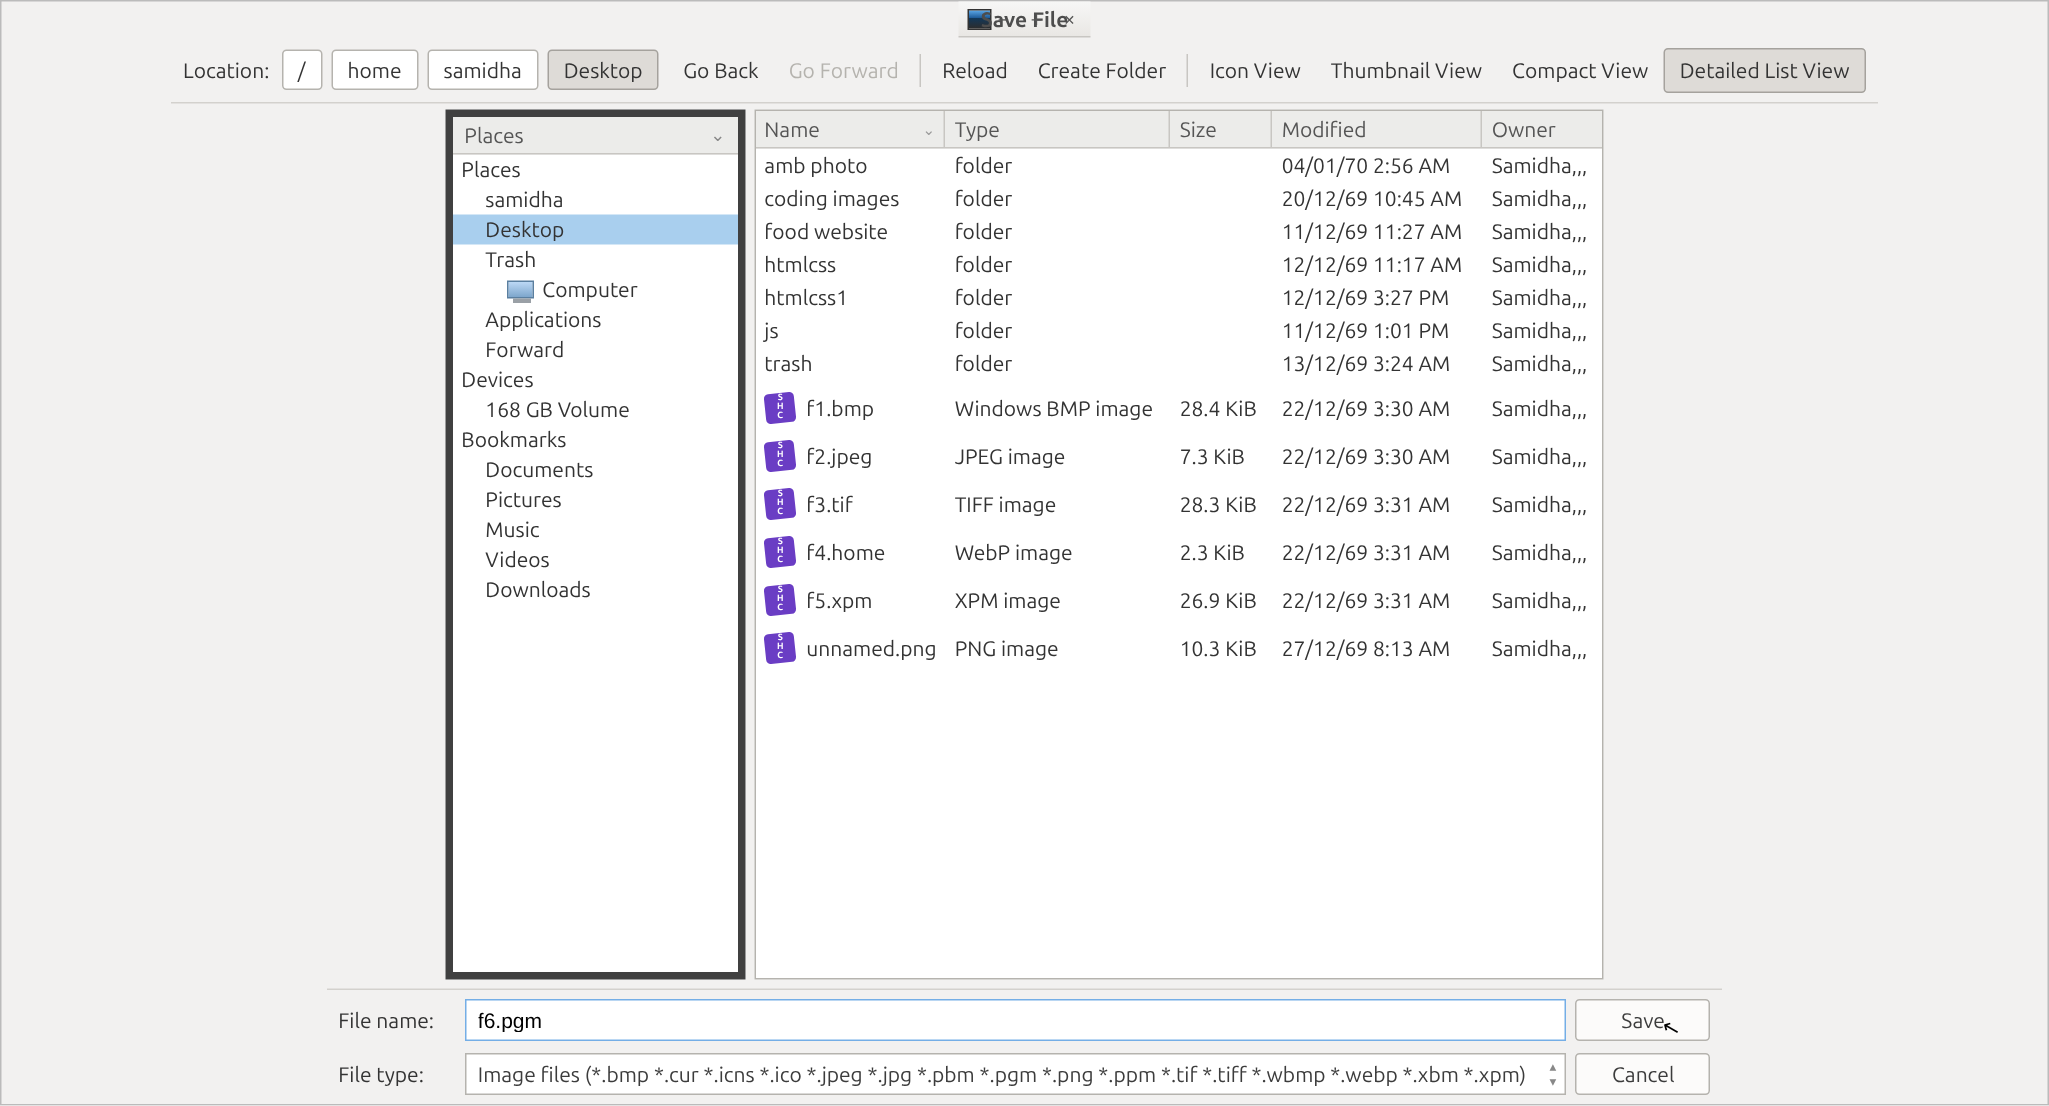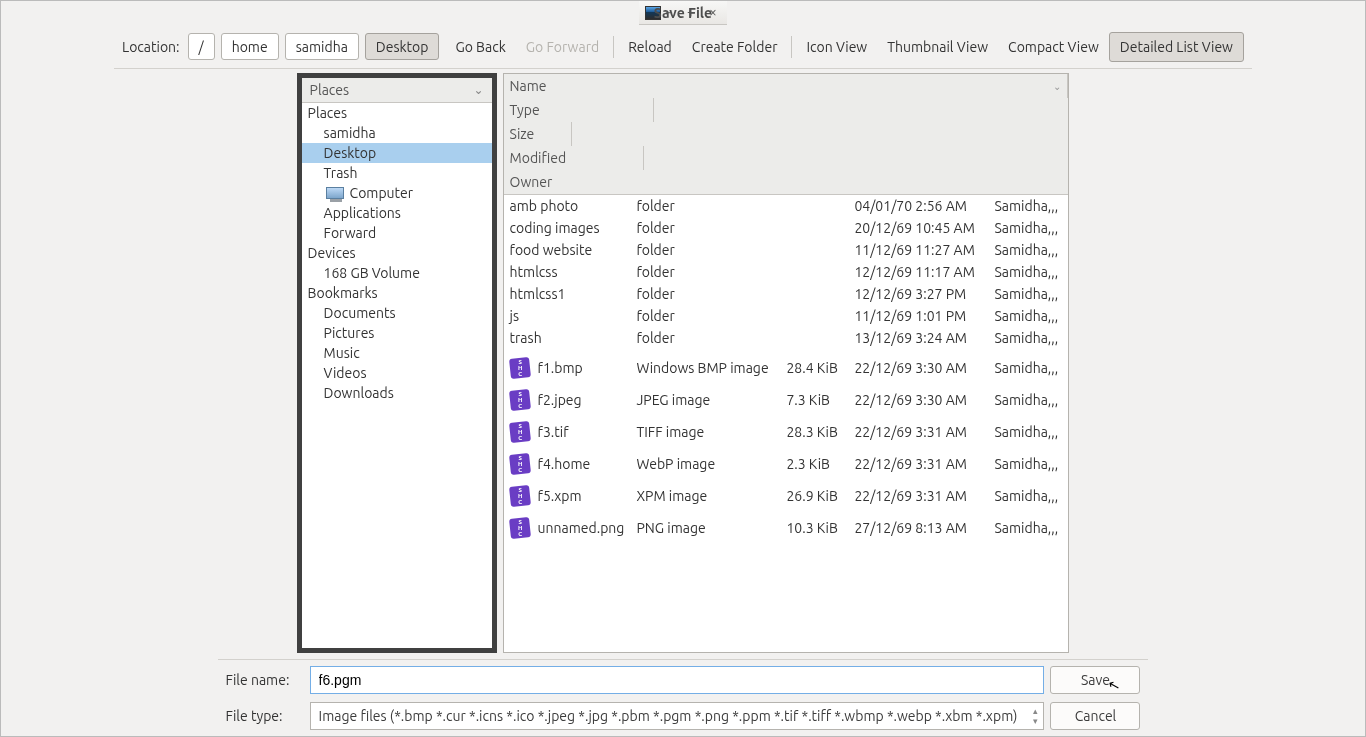--- a/index.html
+++ b/index.html
@@ -170,38 +170,37 @@
     border: 1px solid #5a7fa0;
     position: relative;
   }
   .sb-computer-icon::after {
     content: "";
     position: absolute;
     bottom: -4px; left: 3px;
     width: 12px; height: 3px;
     background: #9aa0a6;
   }
-  .sb-item.computer { padding-left: 24px; }
+  .sb-item.computer { padding-left: 36px; }
 
   
   .filepanel {
     flex: 1 1 auto;
     background: #fff;
     border: 1px solid #b5b3ae;
     display: flex;
     flex-direction: column;
     overflow: hidden;
   }
   .col-headers {
     display: flex;
     background: #ececea;
     border-bottom: 1px solid #c8c6c2;
     font-size: 14px;
     color: #555;
-    flex-direction: column;
   }
   .col {
     padding: 4px 6px;
     border-right: 1px solid #c8c6c2;
   }
   .col.name { flex: 1 1 auto; display:flex; align-items:center; justify-content:space-between; }
   .col.type { width: 150px; }
   .col.size { width: 68px; }
   .col.modified { width: 140px; }
   .col.owner { width: 80px; border-right: none; }

